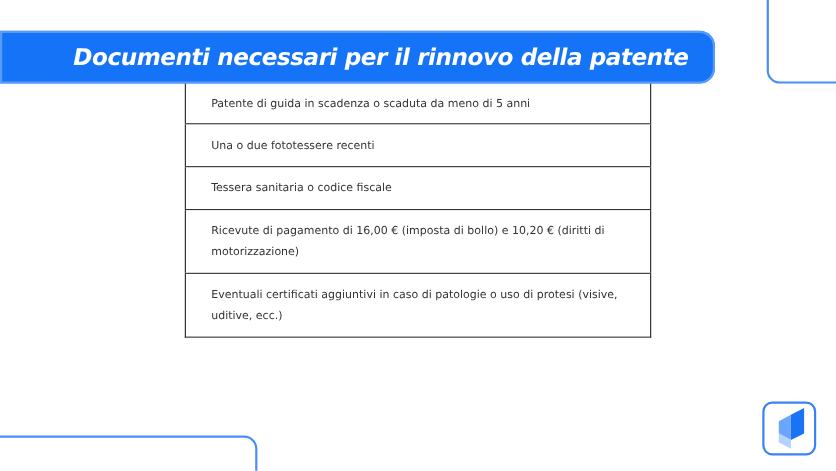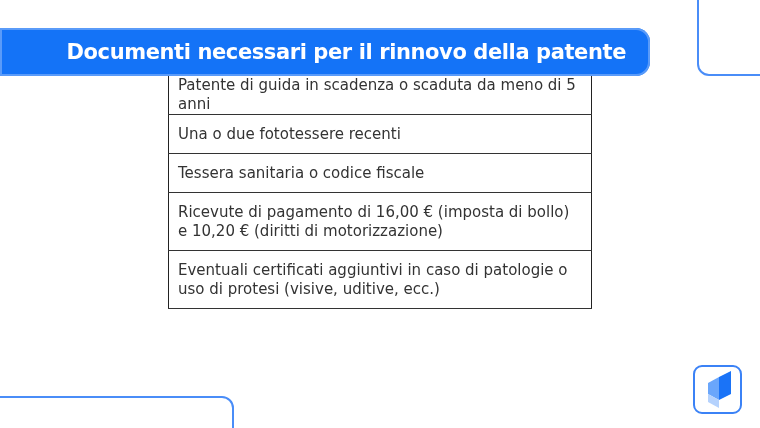--- a/index.html
+++ b/index.html
@@ -50,36 +50,37 @@
       padding-right: 24px;
       box-sizing: border-box;
     }
     .title-text {
       color: #ffffff;
       font-family: "DejaVu Sans", sans-serif;
       font-weight: bold;
       font-size: 21px;
       letter-spacing: -0.4px;
       white-space: nowrap;
+      font-style: italic;
     }
     .doc-table {
       position: absolute;
       left: 168px;
       top: 76px;
       width: 424px;
       border-collapse: collapse;
       border-left: 1.5px solid #222;
       border-right: 1.5px solid #222;
       border-bottom: 1.5px solid #333;
     }
     .doc-table td {
       border-top: 1.5px solid #333;
-      padding: 0 9px;
+      padding: 0 23px;
       font-family: "DejaVu Sans", sans-serif;
-      font-size: 15px;
+      font-size: 10px;
       color: #333333;
       line-height: 19px;
       vertical-align: middle;
     }
     .doc-table tr:first-child td {
       border-top: none;
     }
     .row-single td { height: 38px; }
     .row-first td { height: 36px; }
     .row-double td { height: 57px; }

